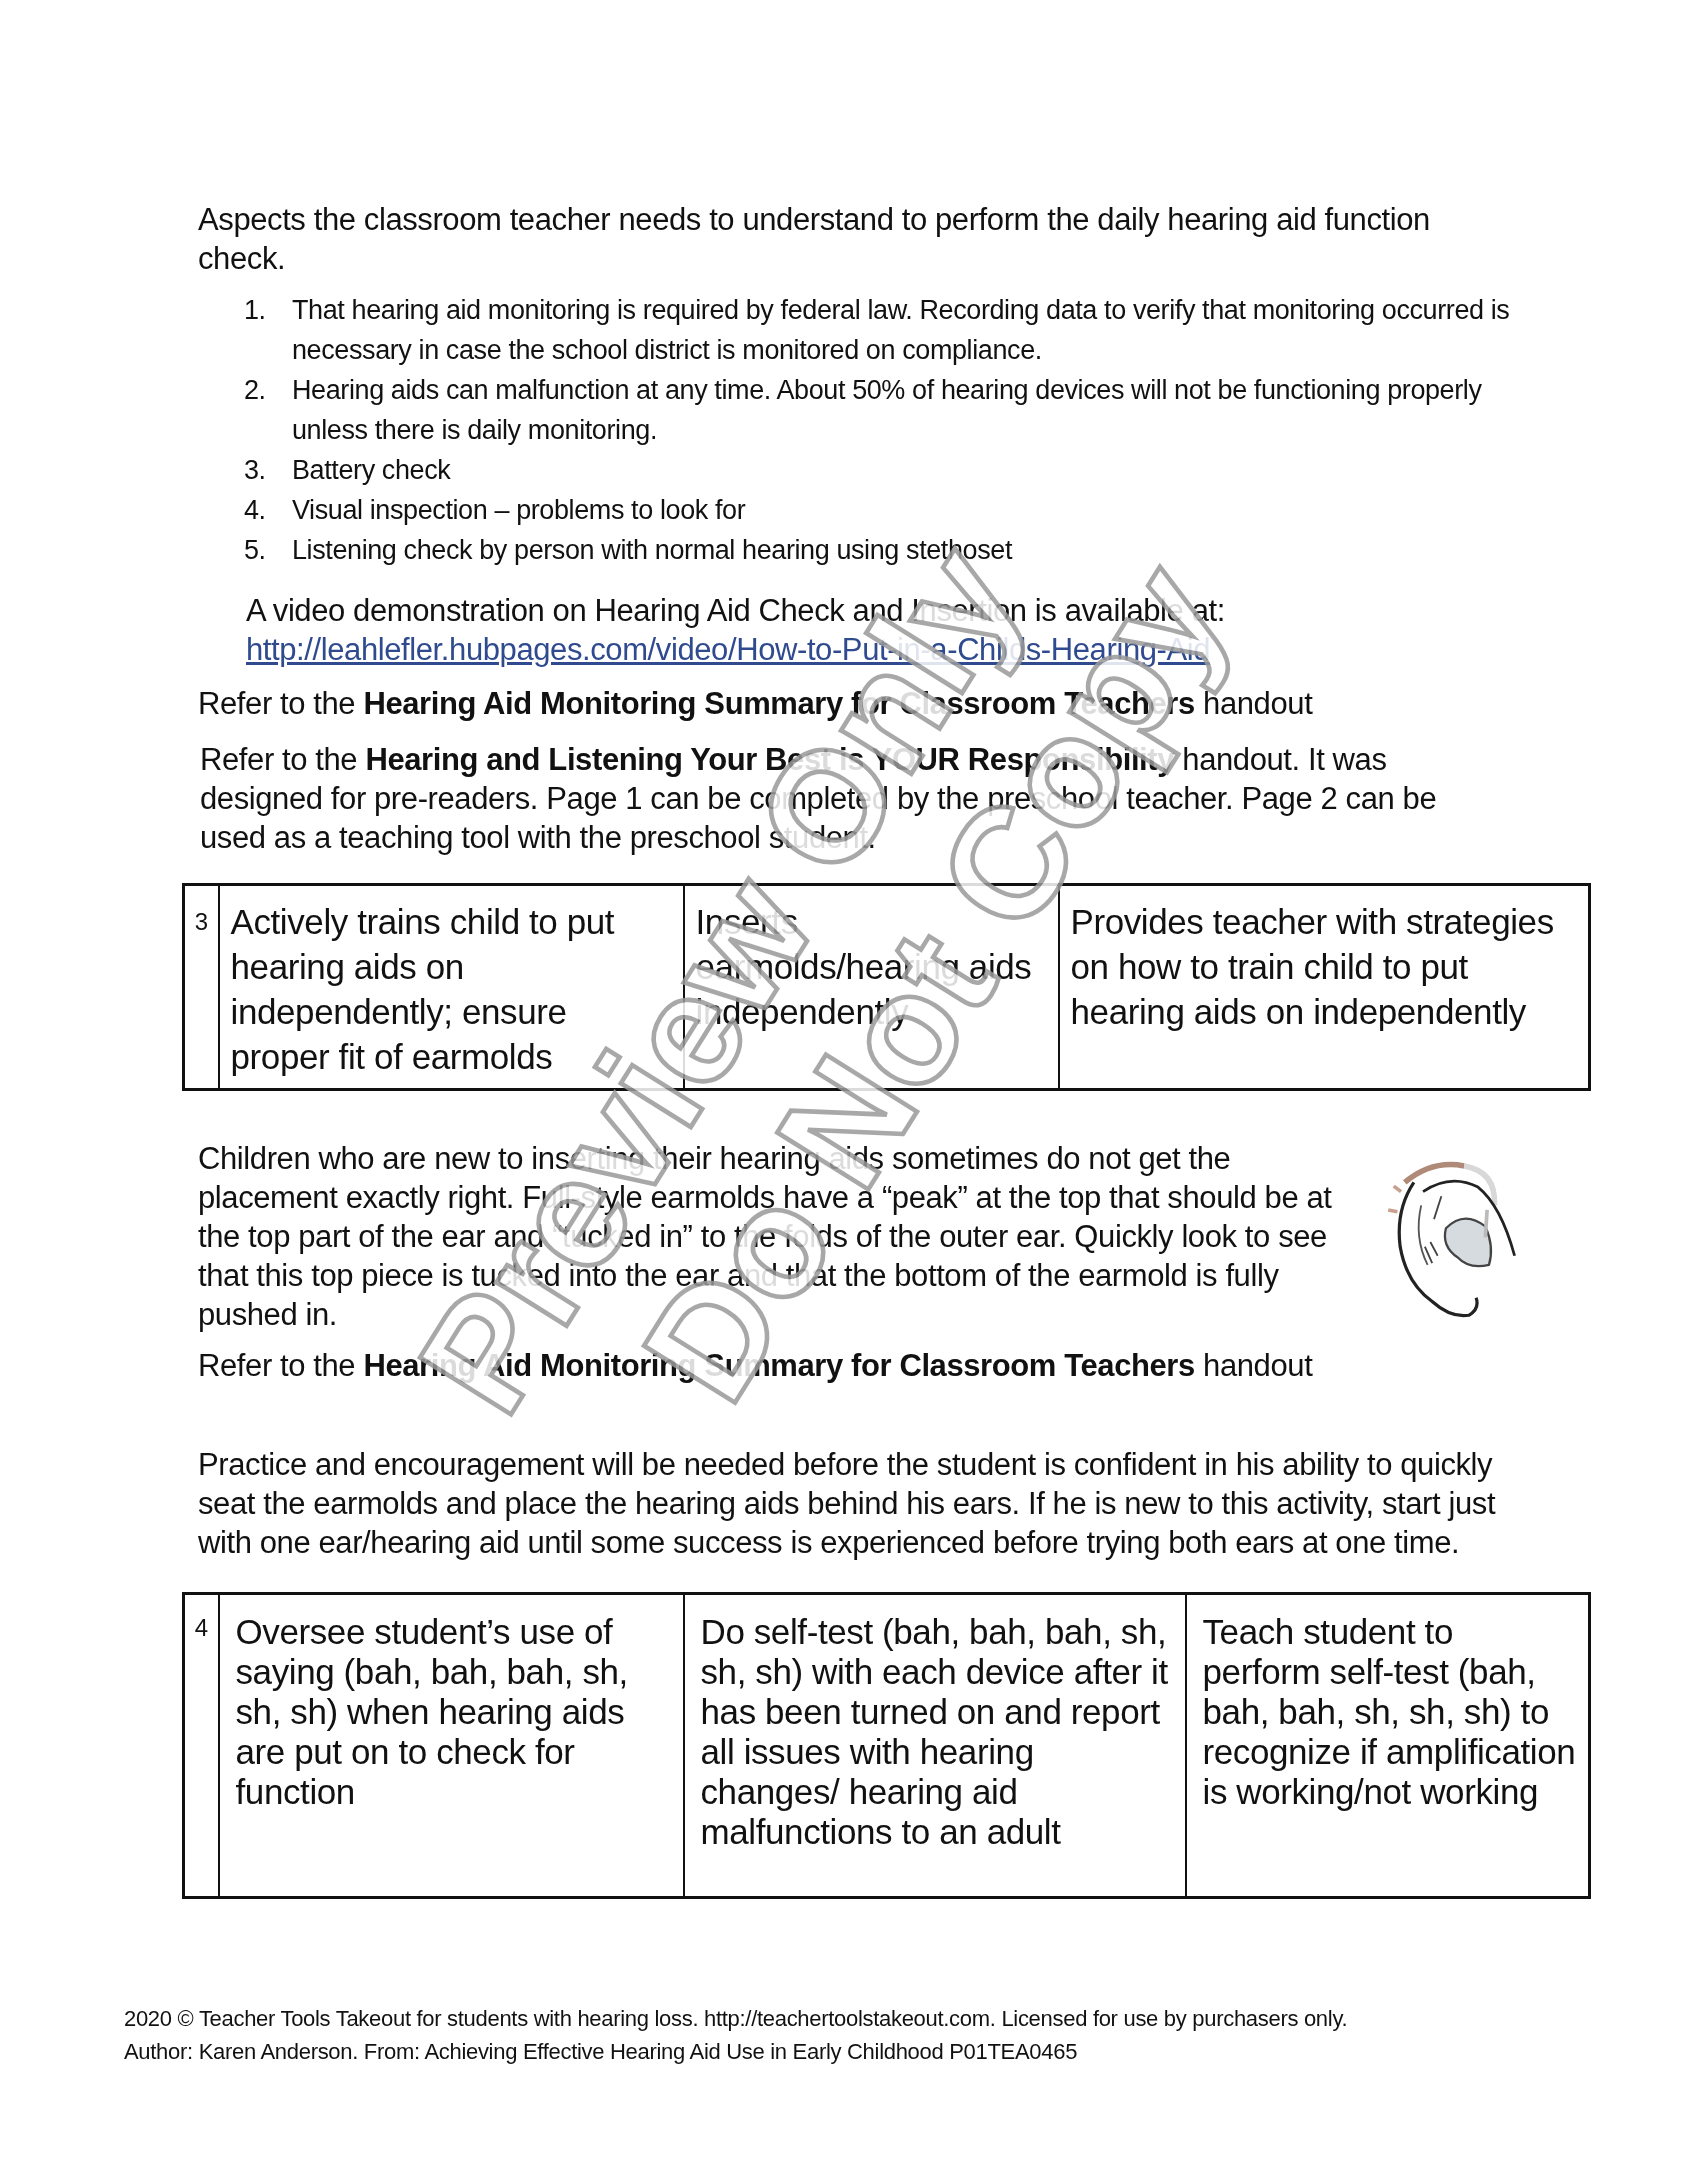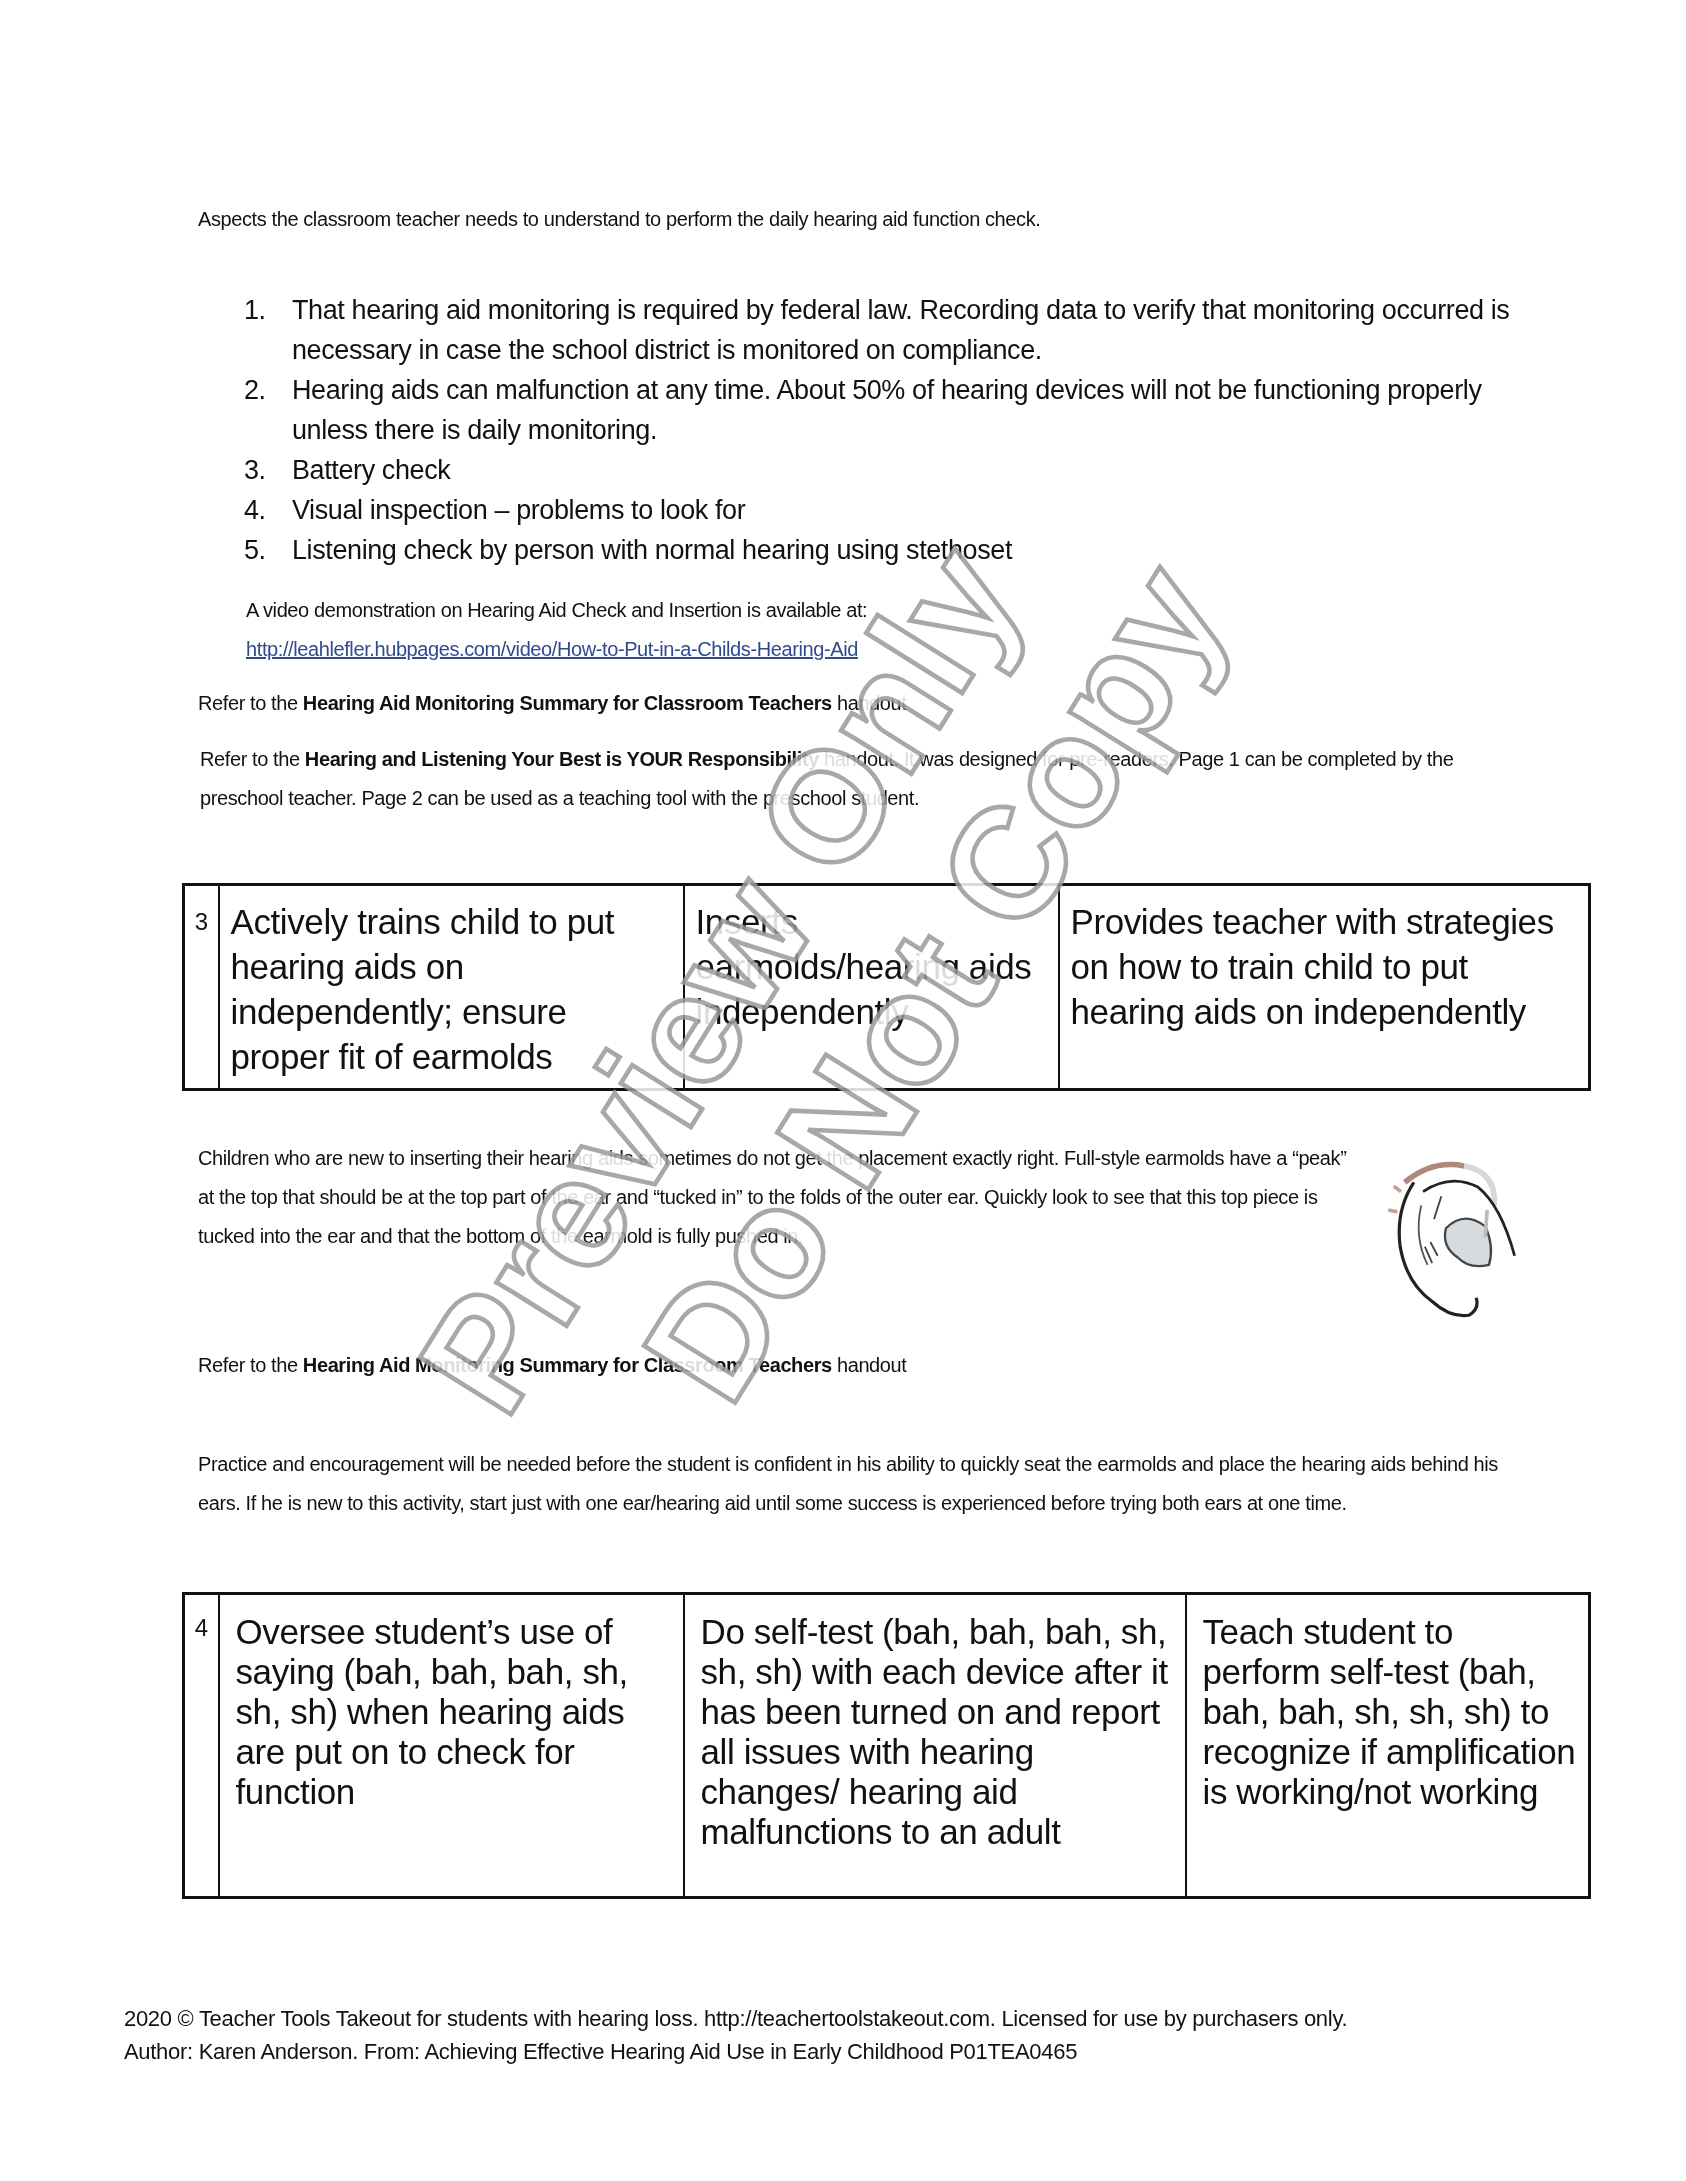--- a/index.html
+++ b/index.html
@@ -1,19 +1,19 @@
 <!DOCTYPE html>
 <html style="font-size:14.7px"><head>
 <meta charset="utf-8">
 <style>
   html, body { margin:0; padding:0; background:#ffffff; }
   body { width:1686px; height:2182px; position:relative; overflow:hidden;
          font-family:"Liberation Sans", sans-serif; color:#111; }
   .abs { position:absolute; }
-  .p { font-size:20px; line-height:39px; letter-spacing:-0.4px; }
+  .p { font-size:31px; line-height:39px; letter-spacing:-0.4px; }
   .p b { font-weight:bold; }
   .list { position:absolute; left:244px; top:290px; width:1267px; }
   .li { position:relative; padding-left:48px; font-size:27px; line-height:40px; letter-spacing:-0.4px; }
   .li .num { position:absolute; left:0; top:0; }
   .link { color:#2f4a8e; text-decoration:underline; }
   table.t { position:absolute; border-collapse:collapse; border:3.7px solid #111; table-layout:fixed; }
   table.t td { border:2.8px solid #111; vertical-align:top; font-size:35px; line-height:45px; letter-spacing:-0.4px; padding:13px 9.2px 0 11px; }
   table.t td.n { padding:13px 0 0 0; text-align:center; font-size:24px; }
   table.t2 td { line-height:40px; padding-top:16.5px;padding-left:16px; }
   .watermark { position:absolute; left:0; top:0; width:1686px; height:2182px; pointer-events:none; }

